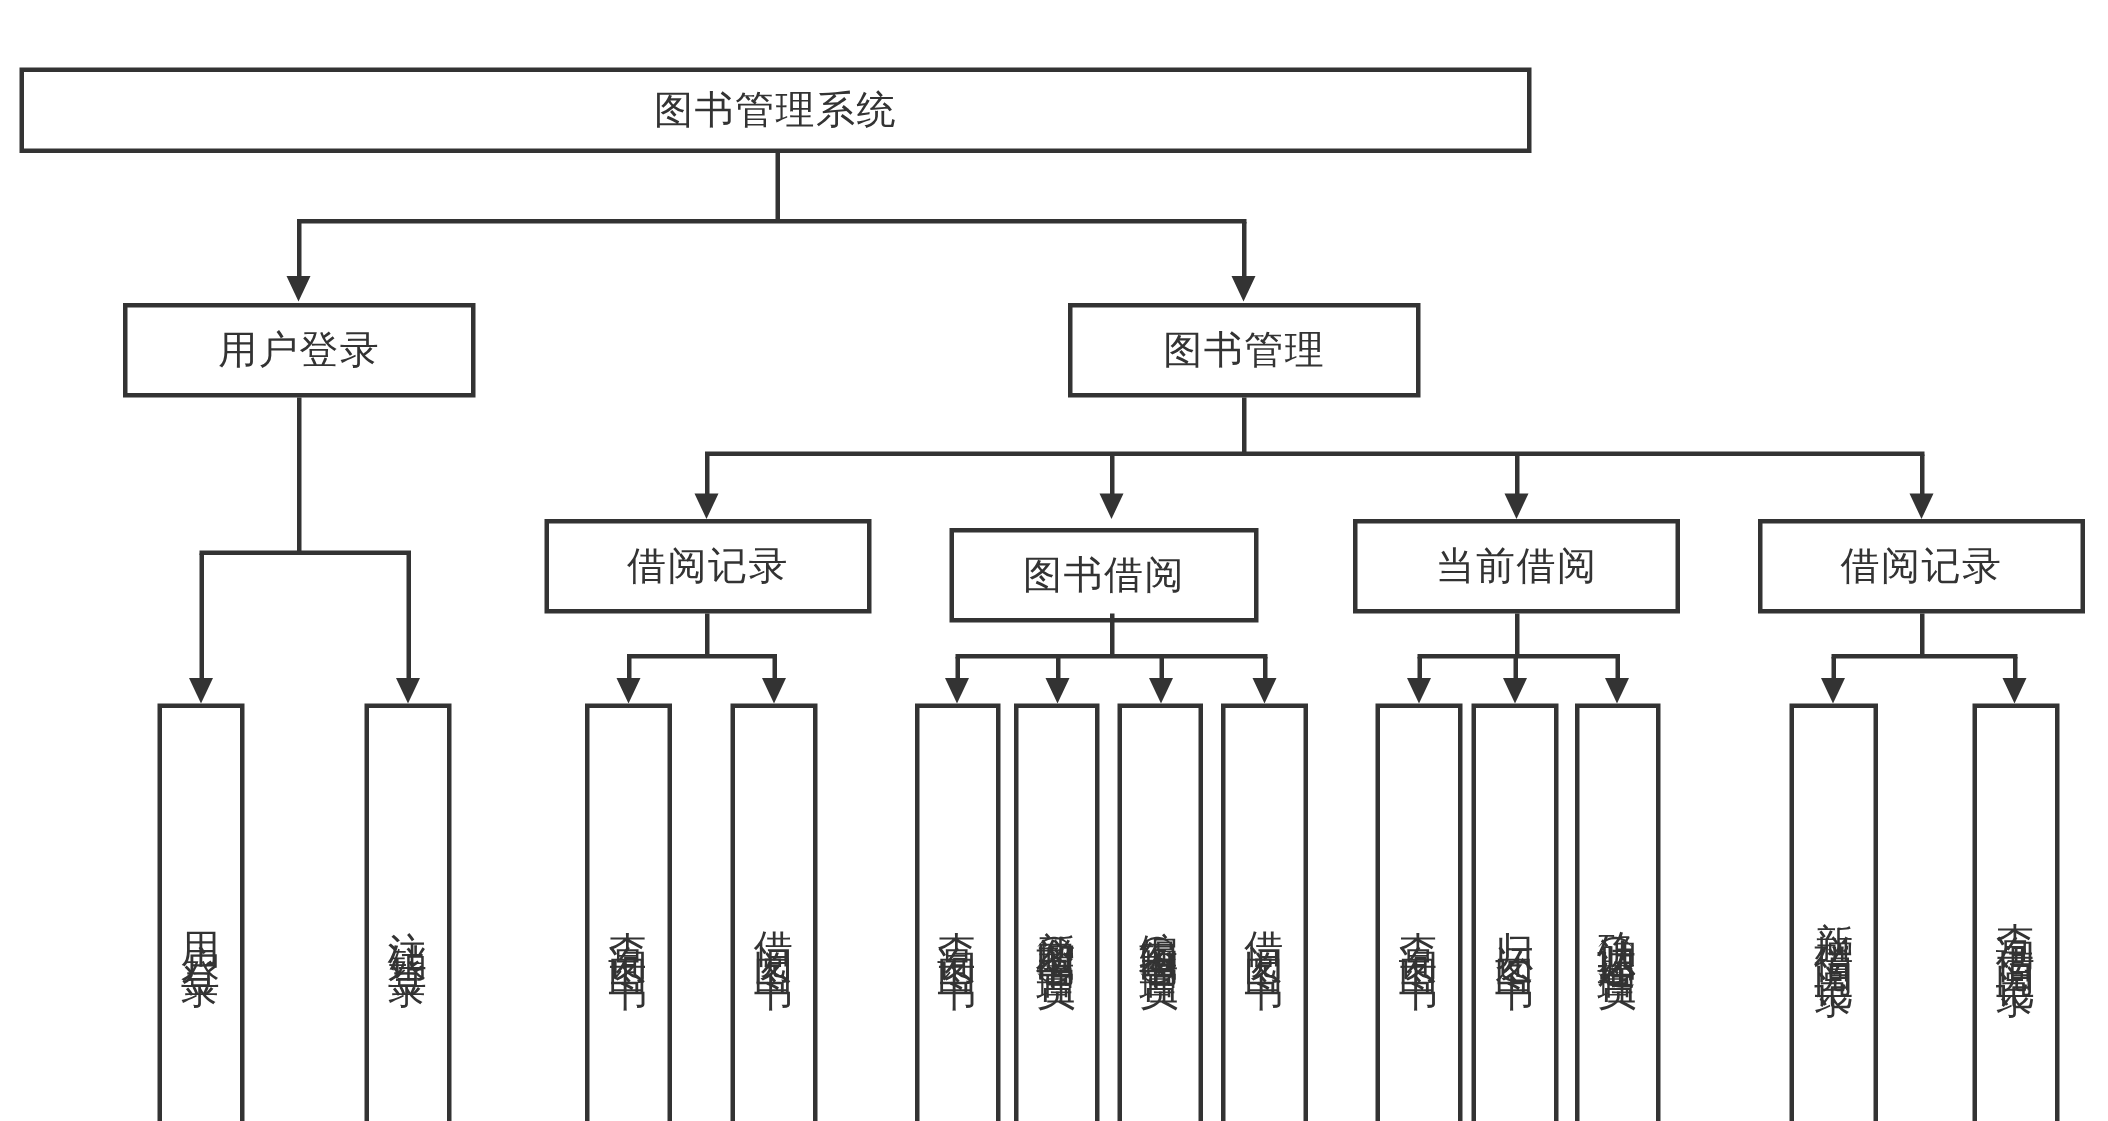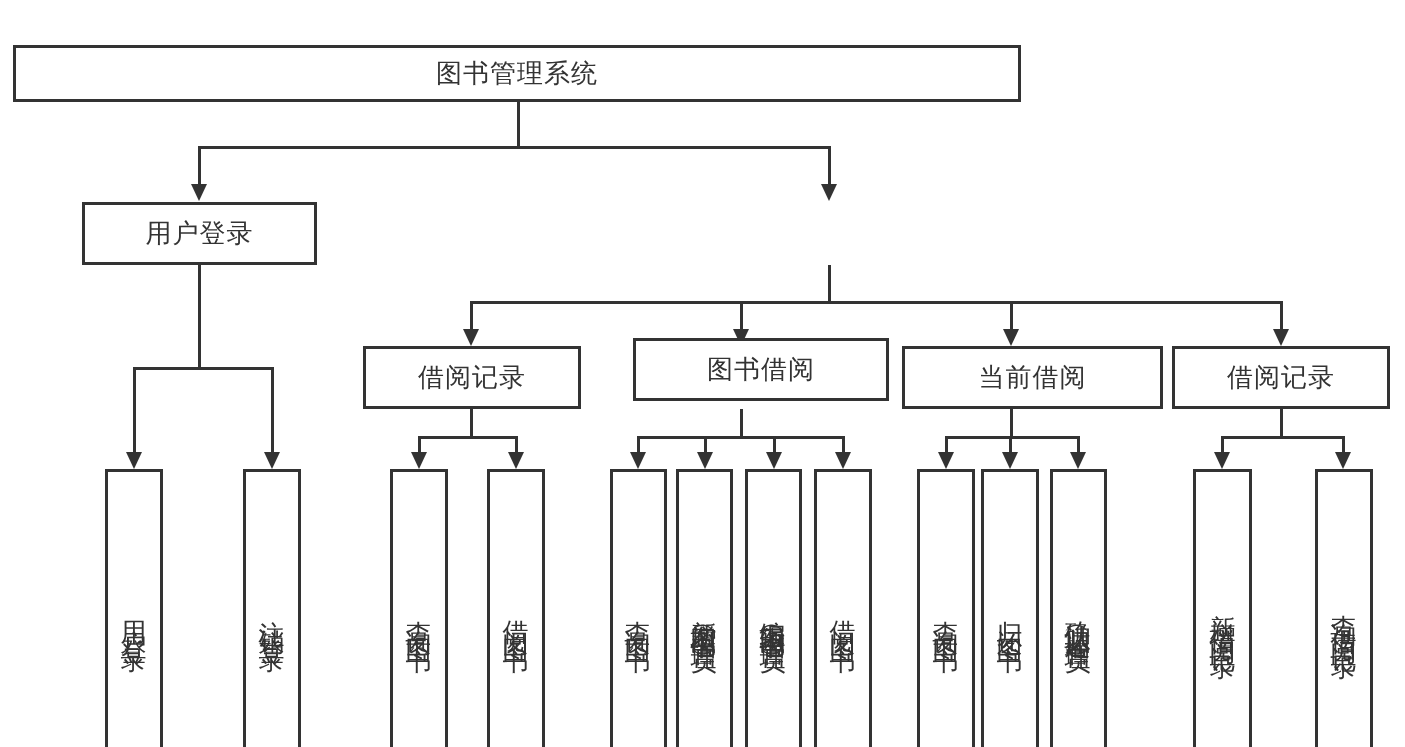--- a/index.html
+++ b/index.html
@@ -75,20 +75,23 @@
   <div class="vl" style="left:517px;top:70px;height:46px"></div>
   <div class="hl" style="left:198px;top:114px;width:633px"></div>
   <div class="vl" style="left:198px;top:116px;height:38px"></div>
   <div class="vl" style="left:828px;top:116px;height:38px"></div>
   <div class="ar" style="left:191px;top:152px"></div>
   <div class="ar" style="left:821px;top:152px"></div>
 
   <div class="node" style="left:82px;top:170px;width:235px;height:63px">
     <span>用户登录</span>
   </div>
+  <div class="node" style="left:712px;top:170px;width:235px;height:63px">
+    <span>图书管理</span>
+  </div>
 
   <div class="vl" style="left:198px;top:233px;height:104px"></div>
   <div class="hl" style="left:133px;top:335px;width:141px"></div>
   <div class="vl" style="left:133px;top:337px;height:84px"></div>
   <div class="vl" style="left:271px;top:337px;height:84px"></div>
   <div class="ar" style="left:126px;top:420px"></div>
   <div class="ar" style="left:264px;top:420px"></div>
 
   <div class="vl" style="left:828px;top:233px;height:38px"></div>
   <div class="hl" style="left:470px;top:269px;width:813px"></div>
@@ -97,24 +100,24 @@
   <div class="vl" style="left:1010px;top:271px;height:27px"></div>
   <div class="vl" style="left:1280px;top:271px;height:27px"></div>
   <div class="ar" style="left:463px;top:297px"></div>
   <div class="ar" style="left:733px;top:297px"></div>
   <div class="ar" style="left:1003px;top:297px"></div>
   <div class="ar" style="left:1273px;top:297px"></div>
 
   <div class="node" style="left:363px;top:314px;width:218px;height:63px">
     <span>借阅记录</span>
   </div>
-  <div class="node" style="left:633px;top:306px;width:256px;height:63px">
+  <div class="node" style="left:633px;top:320px;width:206px;height:63px">
     <span>图书借阅</span>
   </div>
-  <div class="node" style="left:902px;top:314px;width:261px;height:63px">
+  <div class="node" style="left:902px;top:314px;width:218px;height:63px">
     <span>当前借阅</span>
   </div>
   <div class="node" style="left:1172px;top:314px;width:218px;height:63px">
     <span>借阅记录</span>
   </div>
 
   <div class="vl" style="left:470px;top:377px;height:29px"></div>
   <div class="vl" style="left:740px;top:377px;height:29px"></div>
   <div class="vl" style="left:1010px;top:377px;height:29px"></div>
   <div class="vl" style="left:1280px;top:377px;height:29px"></div>

